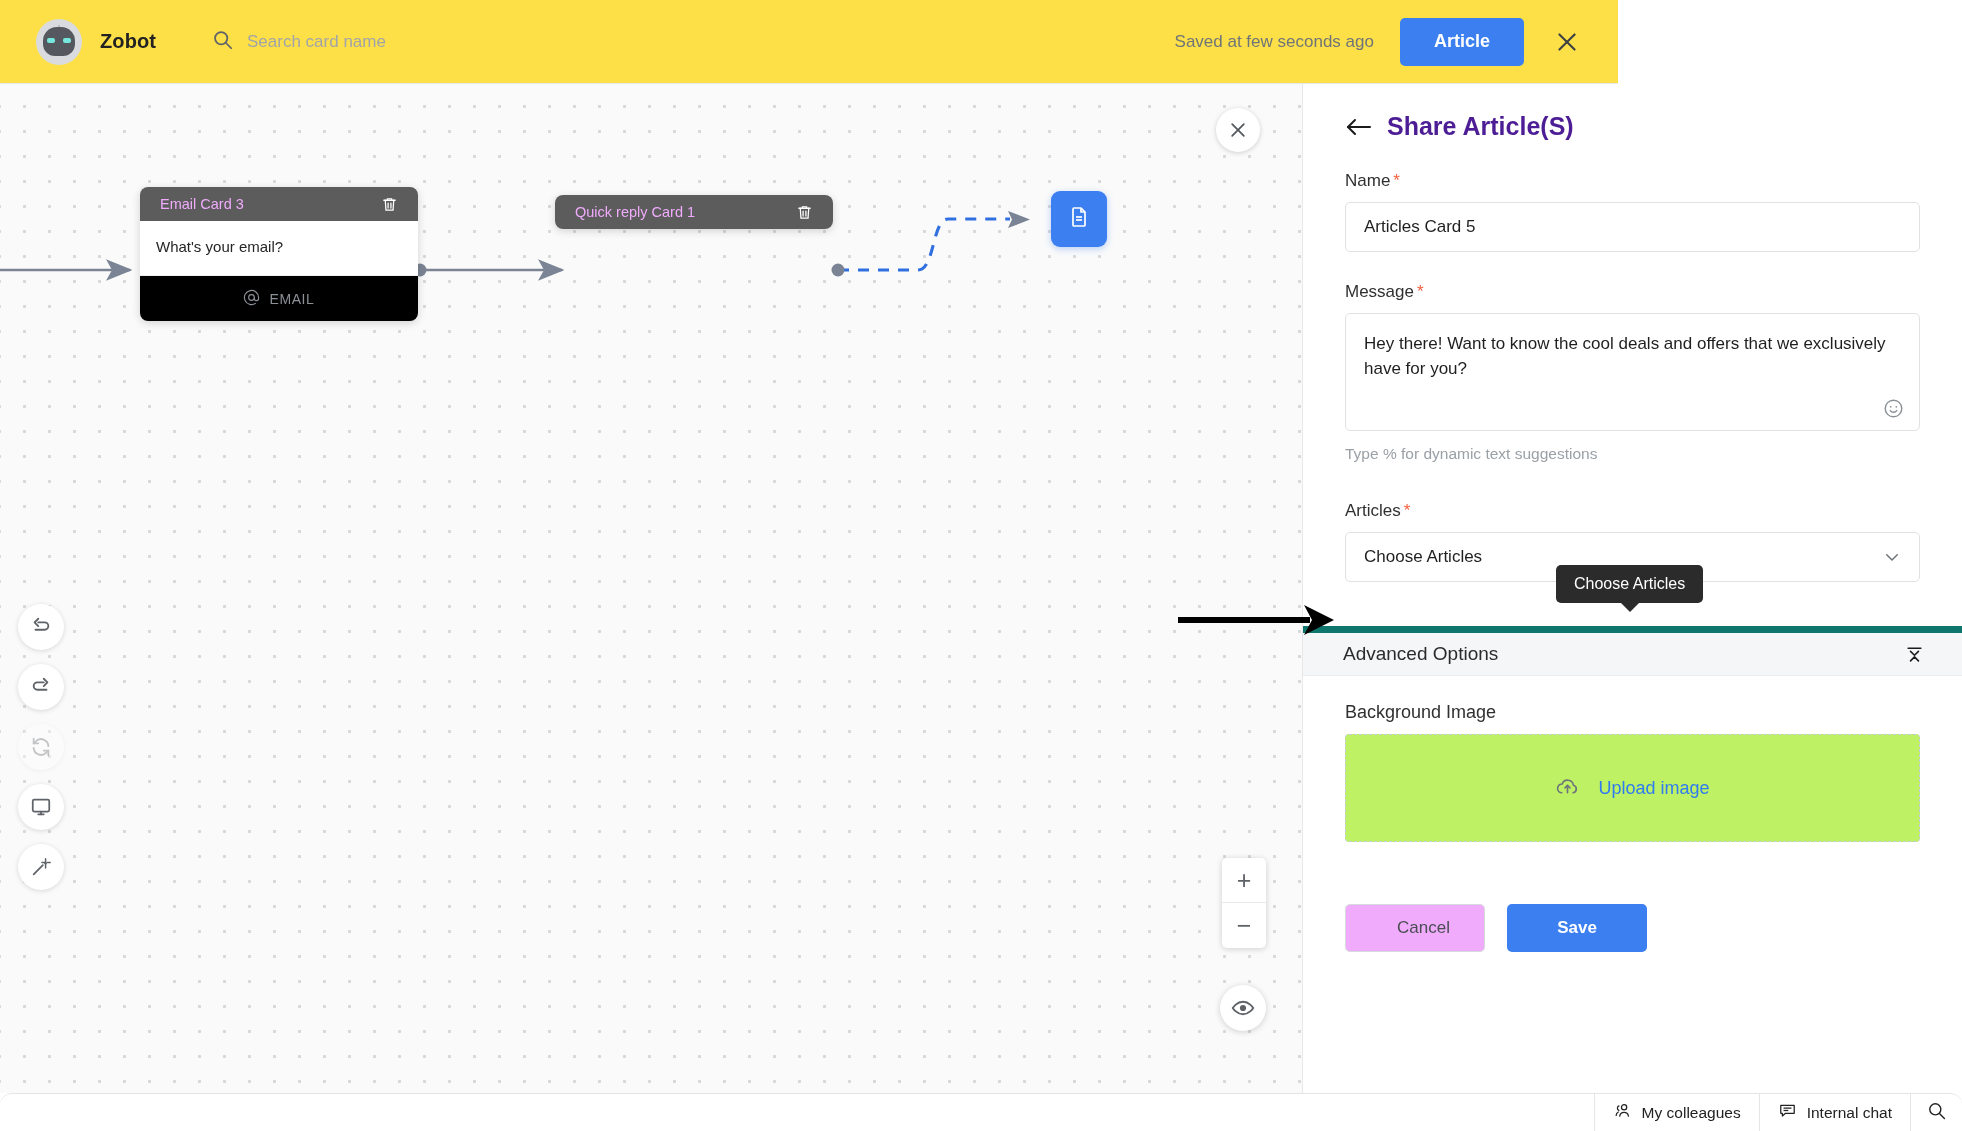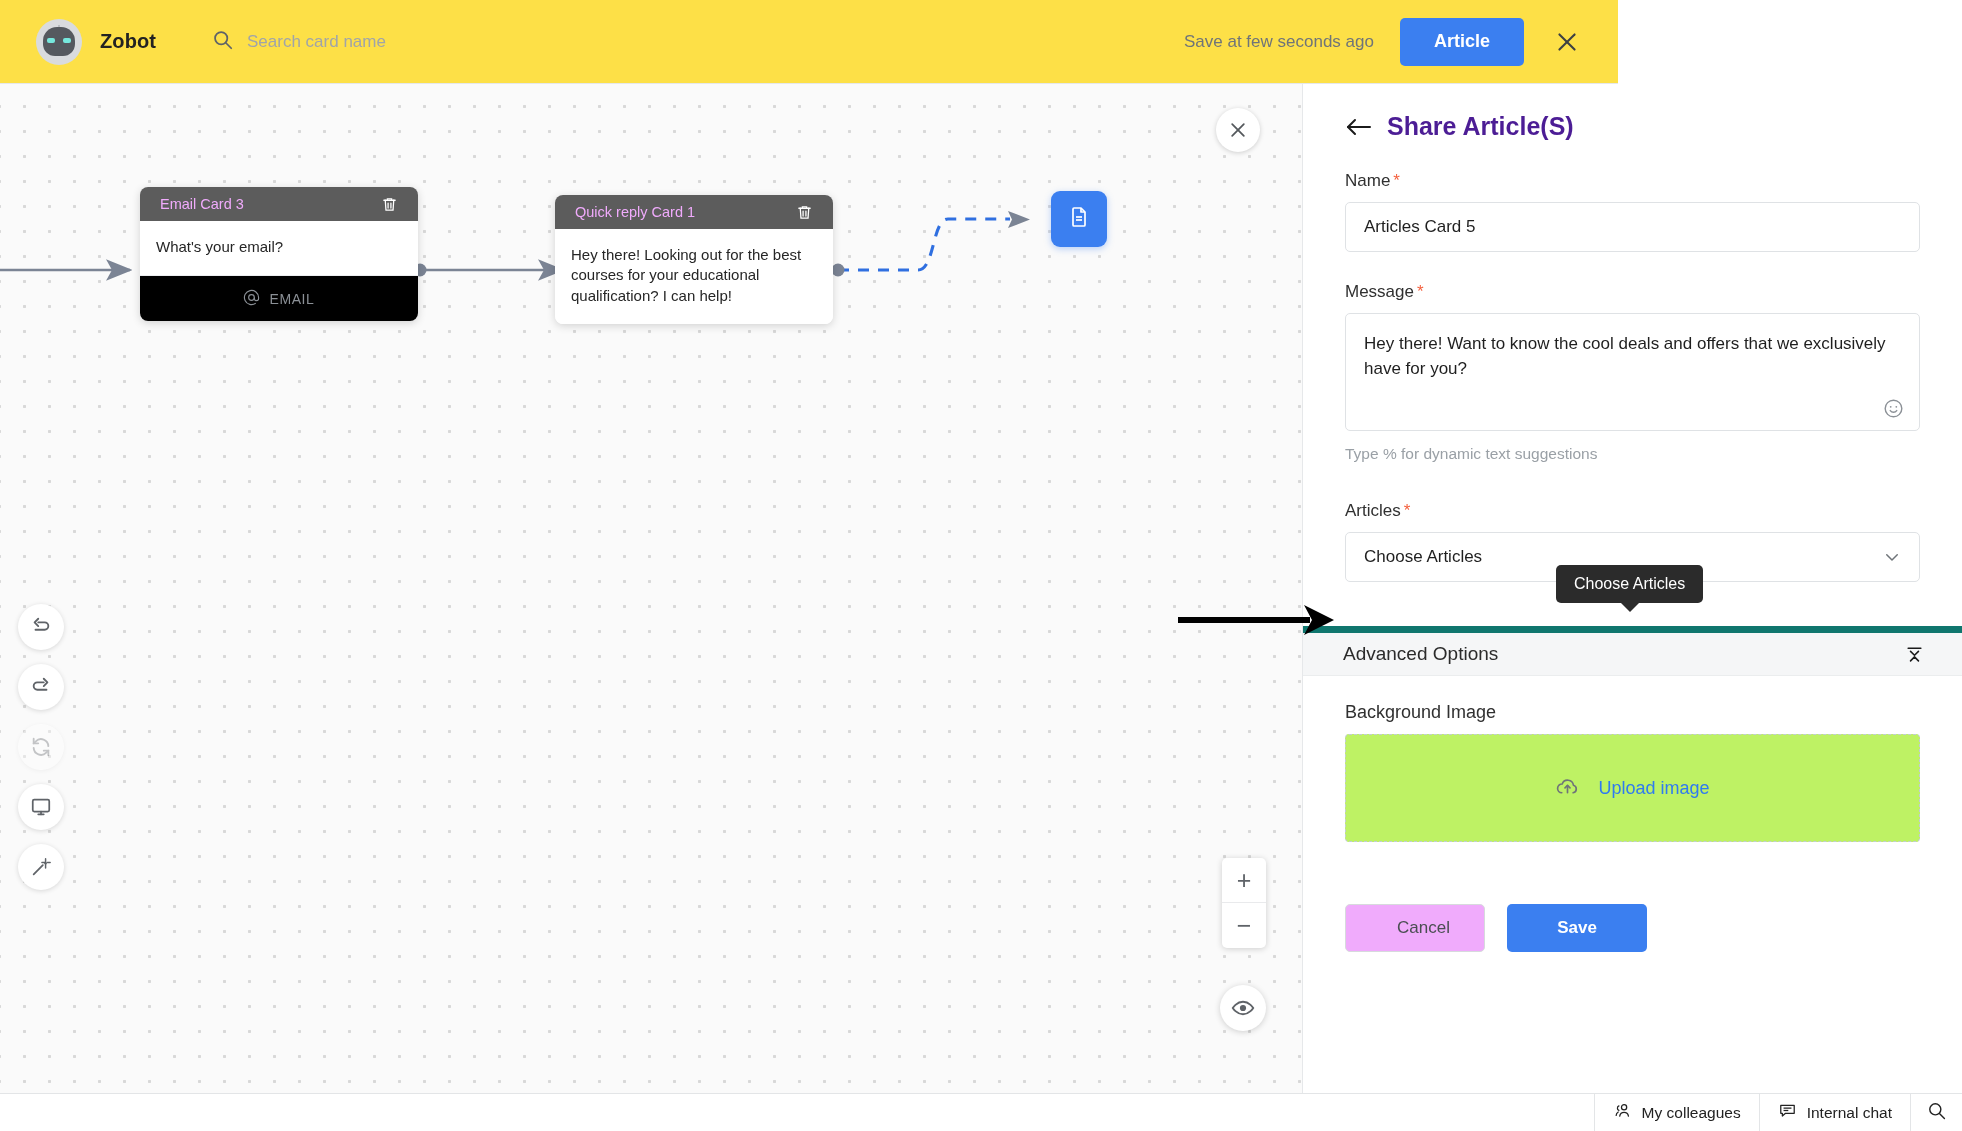--- a/index.html
+++ b/index.html
@@ -201,21 +201,21 @@
   .btn-save {
     width: 140px; height: 48px; background: #3b7ff0; border: none;
     border-radius: 5px; font-size: 17px; color: #fff; font-weight: 600; cursor: pointer;
     font-family: "Liberation Sans", sans-serif;
   }
 
   
   .bottombar {
     position: absolute; left: 0; bottom: 0; width: 1962px; height: 38px;
     background: #fff; border-top: 1px solid #e3e5e7; display: flex;
-    align-items: center; justify-content: flex-end;
+    align-items: center; justify-content: flex-end; border-radius: 12px;
   }
   .bb-item {
     display: flex; align-items: center; gap: 10px; height: 38px;
     padding: 0 18px; font-size: 15.5px; color: #222;
     border-left: 1px solid #e3e5e7; cursor: pointer;
   }
   .bb-icon-only { padding: 0 16px; }
 </style>
 </head>
 <body>
@@ -235,21 +235,21 @@
       <span>
         <svg width="21" height="21" viewBox="0 0 24 24" fill="none" stroke="#5f6368" stroke-width="2">
           <circle cx="10.5" cy="10.5" r="7"></circle>
             <line x1="16" y1="16" x2="22" y2="22" stroke-linecap="round"></line>
         </svg>
       </span>
       <input class="search-input" value="" placeholder="Search card name" style="">
     </div>
 
     <div class="topbar-right">
-      <div class="saved-text">Save at few seconds ago</div>
+      <div class="saved-text">Saved at few seconds ago</div>
       <button class="btn-publish">Article</button>
       <div class="topbar-close">
         <svg width="26" height="26" viewBox="0 0 24 24" stroke="#3d4043" stroke-width="1.9" stroke-linecap="round">
           <line x1="5" y1="5" x2="19" y2="19"></line>
             <line x1="19" y1="5" x2="5" y2="19"></line>
         </svg>
       </div>
     </div>
   </div>
 
@@ -309,21 +309,20 @@
           <div class="trash">
             <svg width="17" height="17" viewBox="0 0 24 24" fill="none" stroke="#ffffff" stroke-width="1.8" stroke-linecap="round">
               <path d="M4 6h16"></path>
                 <path d="M9 6V4h6v2"></path>
                 <path d="M6 6l1 14h10l1-14"></path>
               <path d="M10 10v7"></path>
                 <path d="M14 10v7"></path>
             </svg>
           </div>
         </div>
-        <div class="card-body" style="min-height:82px;">Hey there! Looking out for the best courses for your educational qualification? I can help!</div>
       </div>
     </div>
 
     <div class="blue-node" style="left:1051px; top:107px;">
       <span>
         <svg width="24" height="24" viewBox="0 0 24 24" fill="none" stroke="#ffffff" stroke-width="1.7" stroke-linejoin="round">
           <path d="M14 3H7a1 1 0 0 0-1 1v16a1 1 0 0 0 1 1h10a1 1 0 0 0 1-1V7z"></path>
           <path d="M14 3v4h4"></path>
             <path d="M9 12h6"></path>
             <path d="M9 15h6"></path>

